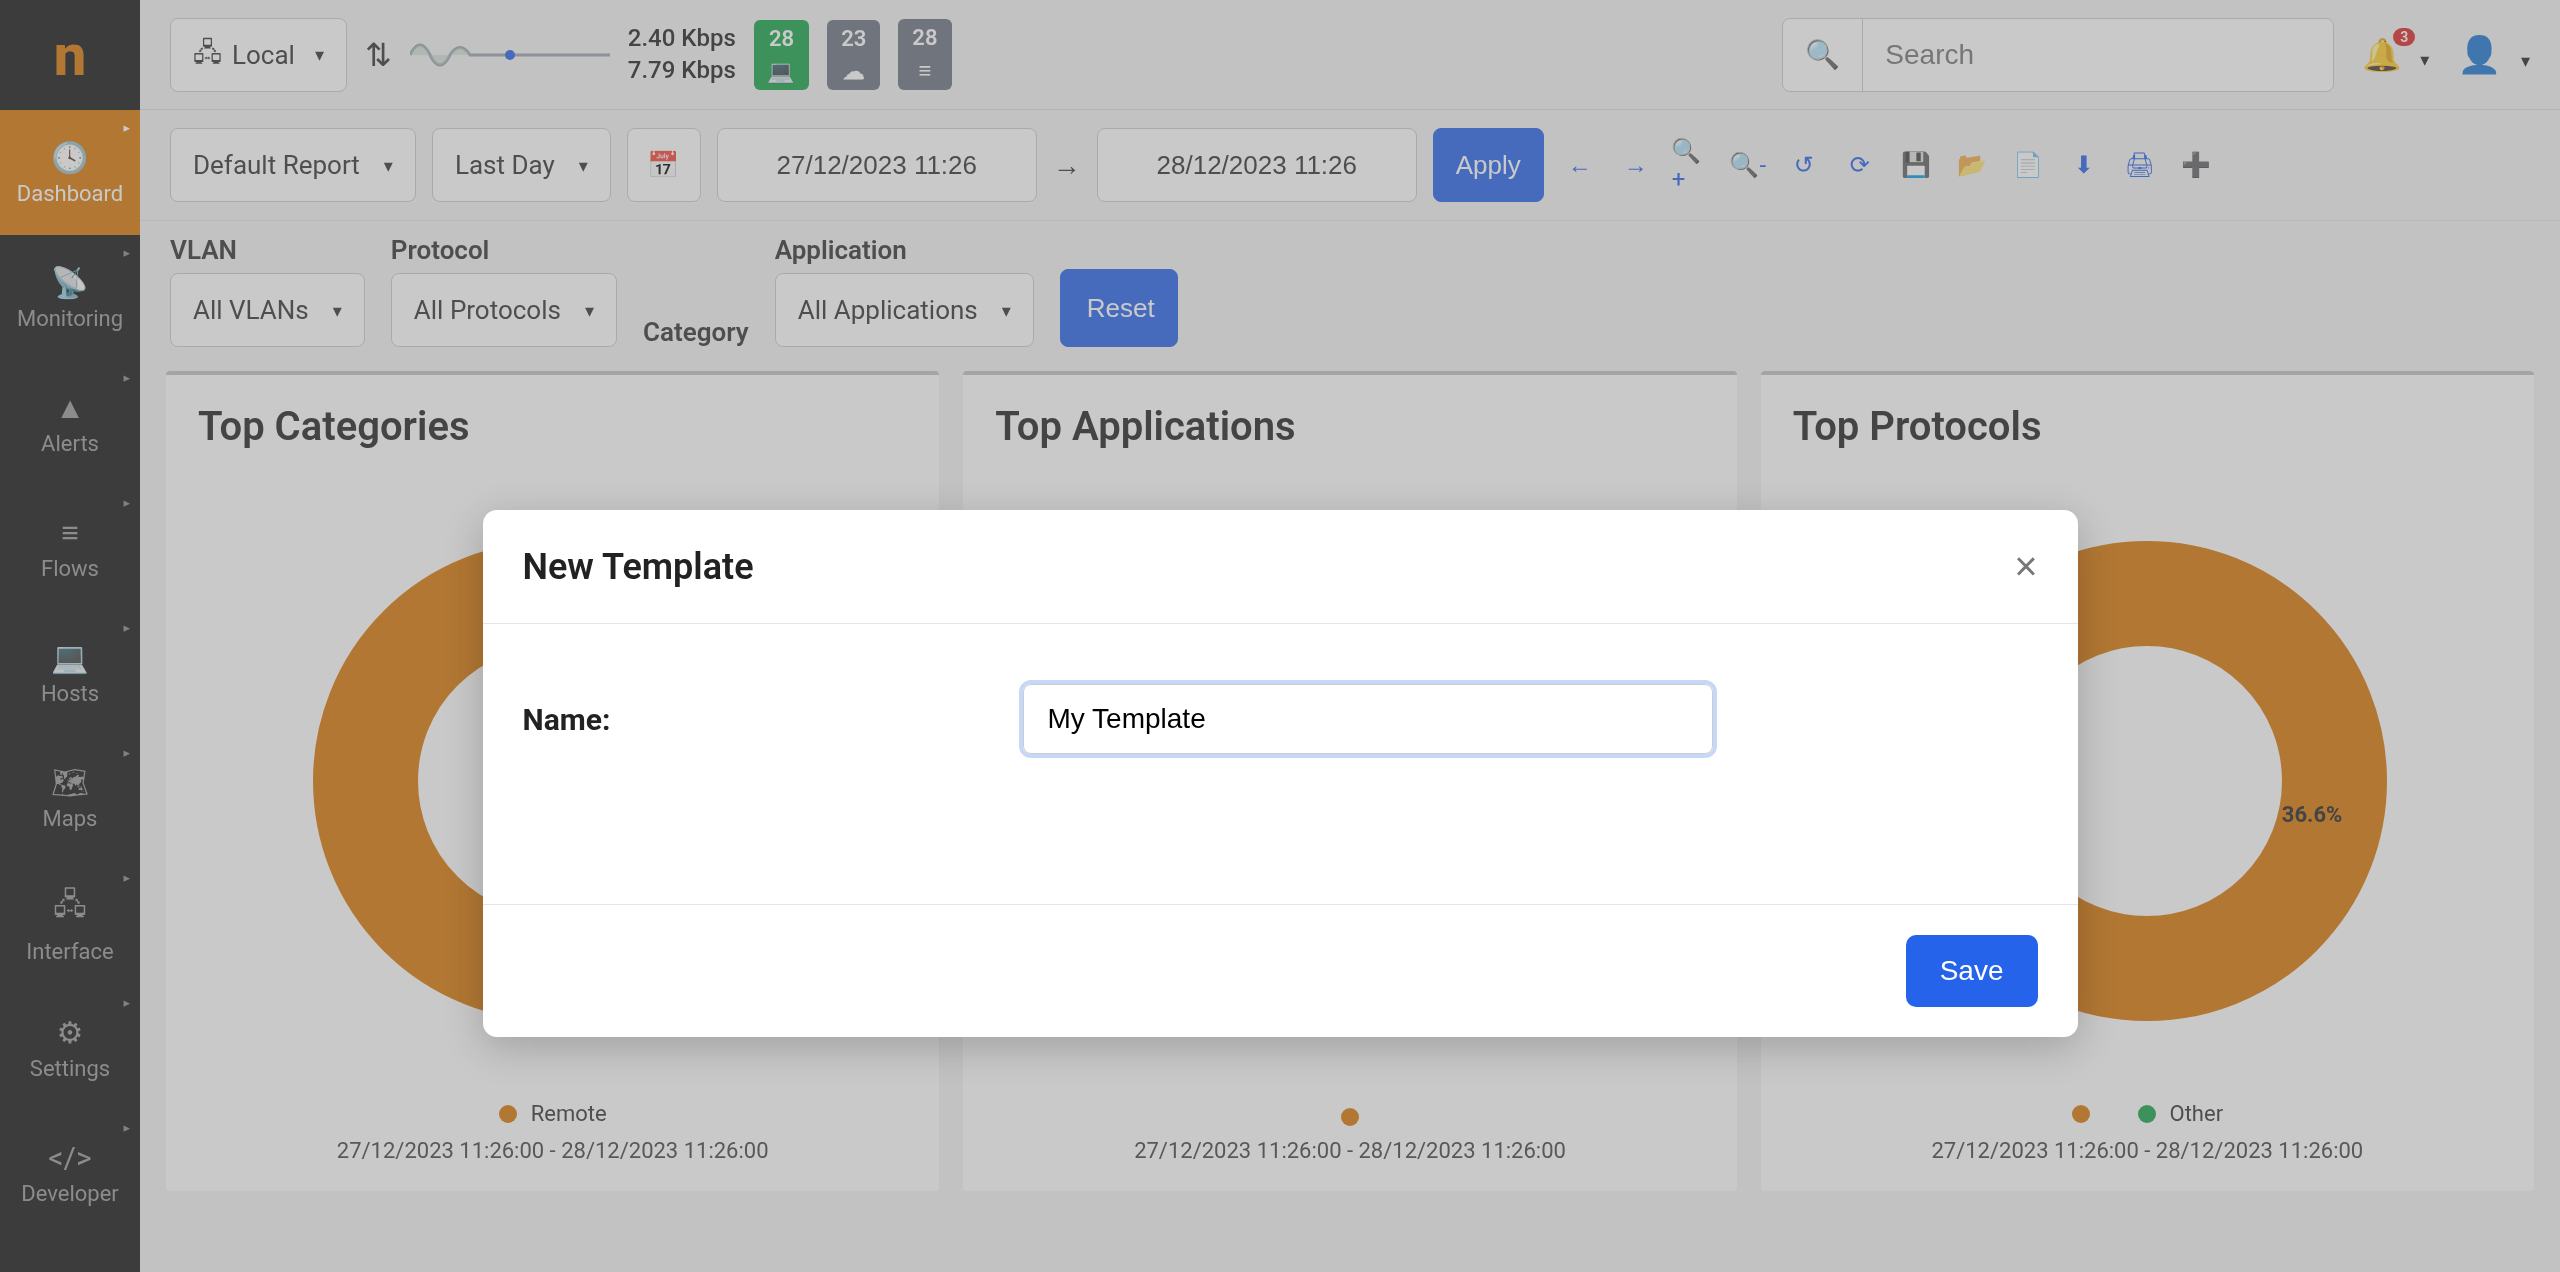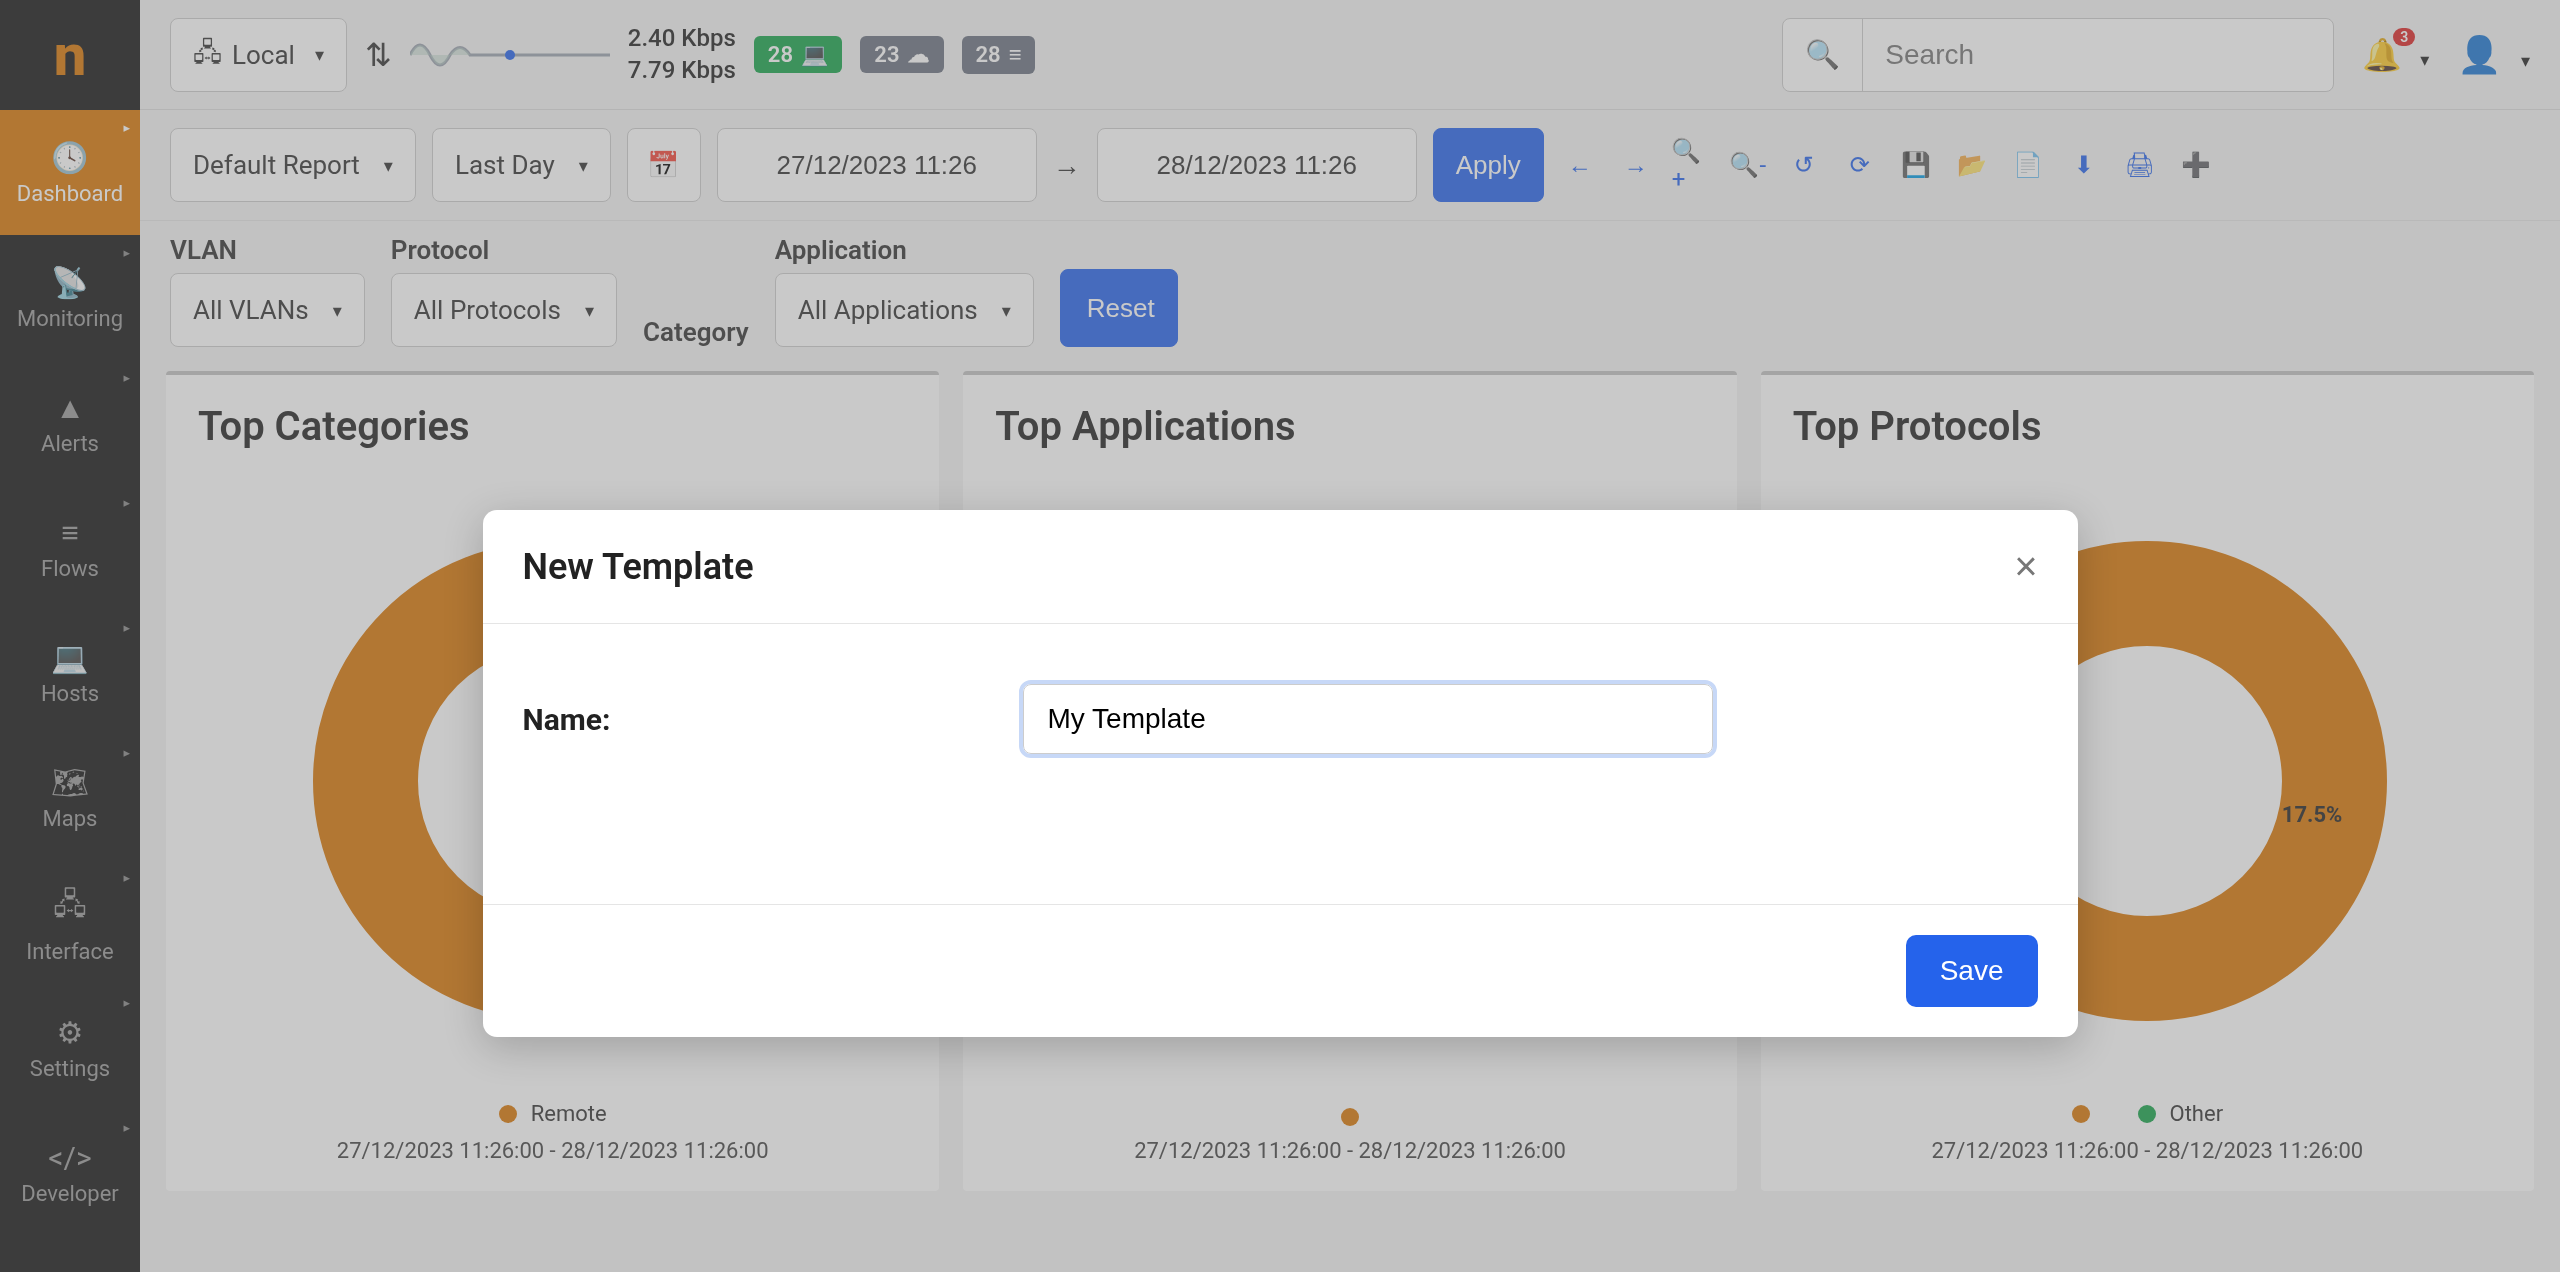--- a/index.html
+++ b/index.html
@@ -16,21 +16,21 @@
 
 
 .main { position: absolute; left: 140px; top: 0; right: 0; height: 100%; background: #f3f3f3; }
 
 
 .topbar { height: 110px; display: flex; align-items: center; padding: 0 30px; gap: 18px; border-bottom: 1px solid #ddd; }
 .btn { display: inline-flex; align-items: center; gap: 10px; border: 1px solid #ccc; background: #fff; border-radius: 8px; padding: 14px 22px; font-size: 26px; color: #333; cursor: pointer; height: 74px; }
 .btn-blue { background: #2563eb; color: #fff; border-color: #2563eb; }
 .sparkline { width: 200px; height: 60px; display: flex; align-items: center; }
 .speeds { display: flex; flex-direction: column; font-size: 24px; color: #222; line-height: 1.3; font-weight: 500; }
-.badge { display: inline-flex; align-items: center; gap: 8px; border-radius: 6px; padding: 6px 14px; font-size: 22px; color: #fff; font-weight: 600; }
+.badge { display: inline-flex; align-items: center; gap: 8px; border-radius: 6px; padding: 6px 14px; font-size: 22px; color: #fff; font-weight: 600; flex-direction: column; }
 .badge-green { background: #16a34a; }
 .badge-gray { background: #6b7280; }
 .spacer { flex: 1; }
 .search-wrap { display: flex; align-items: center; border: 1px solid #ccc; border-radius: 8px; height: 74px; overflow: hidden; background: #fff; }
 .search-wrap .si { width: 80px; display: flex; align-items: center; justify-content: center; border-right: 1px solid #ccc; font-size: 28px; color: #333; height: 100%; }
 .search-wrap input { border: none; outline: none; width: 470px; font-size: 28px; padding: 0 22px; }
 .bell-wrap { position: relative; font-size: 32px; color: #222; cursor: pointer; padding: 8px 10px; }
 .bell-wrap .dot { position: absolute; top: 0; right: 24px; background: #dc2626; color: #fff; font-size: 14px; border-radius: 10px; padding: 1px 7px; font-weight: 600; }
 .user-ic { font-size: 36px; color: #222; cursor: pointer; }
 
@@ -243,21 +243,21 @@
         </div>
       <div class="legend">
         <span class="sw sw-orange"></span>
       </div>
       <div class="panel-foot">27/12/2023 11:26:00 - 28/12/2023 11:26:00</div>
     </div>
     <div class="panel">
       <h2>Top Protocols</h2>
       <div class="donut-wrap">
         <div class="donut">
-            <span class="donut-label">17.5%</span>
+            <span class="donut-label">36.6%</span>
           </div>
       </div>
       <div class="legend">
         <span class="sw sw-orange"></span>
         <span style="width:20px"></span>
         <span class="sw sw-green"></span>
         <span>Other</span>
       </div>
       <div class="panel-foot">27/12/2023 11:26:00 - 28/12/2023 11:26:00</div>
     </div>

